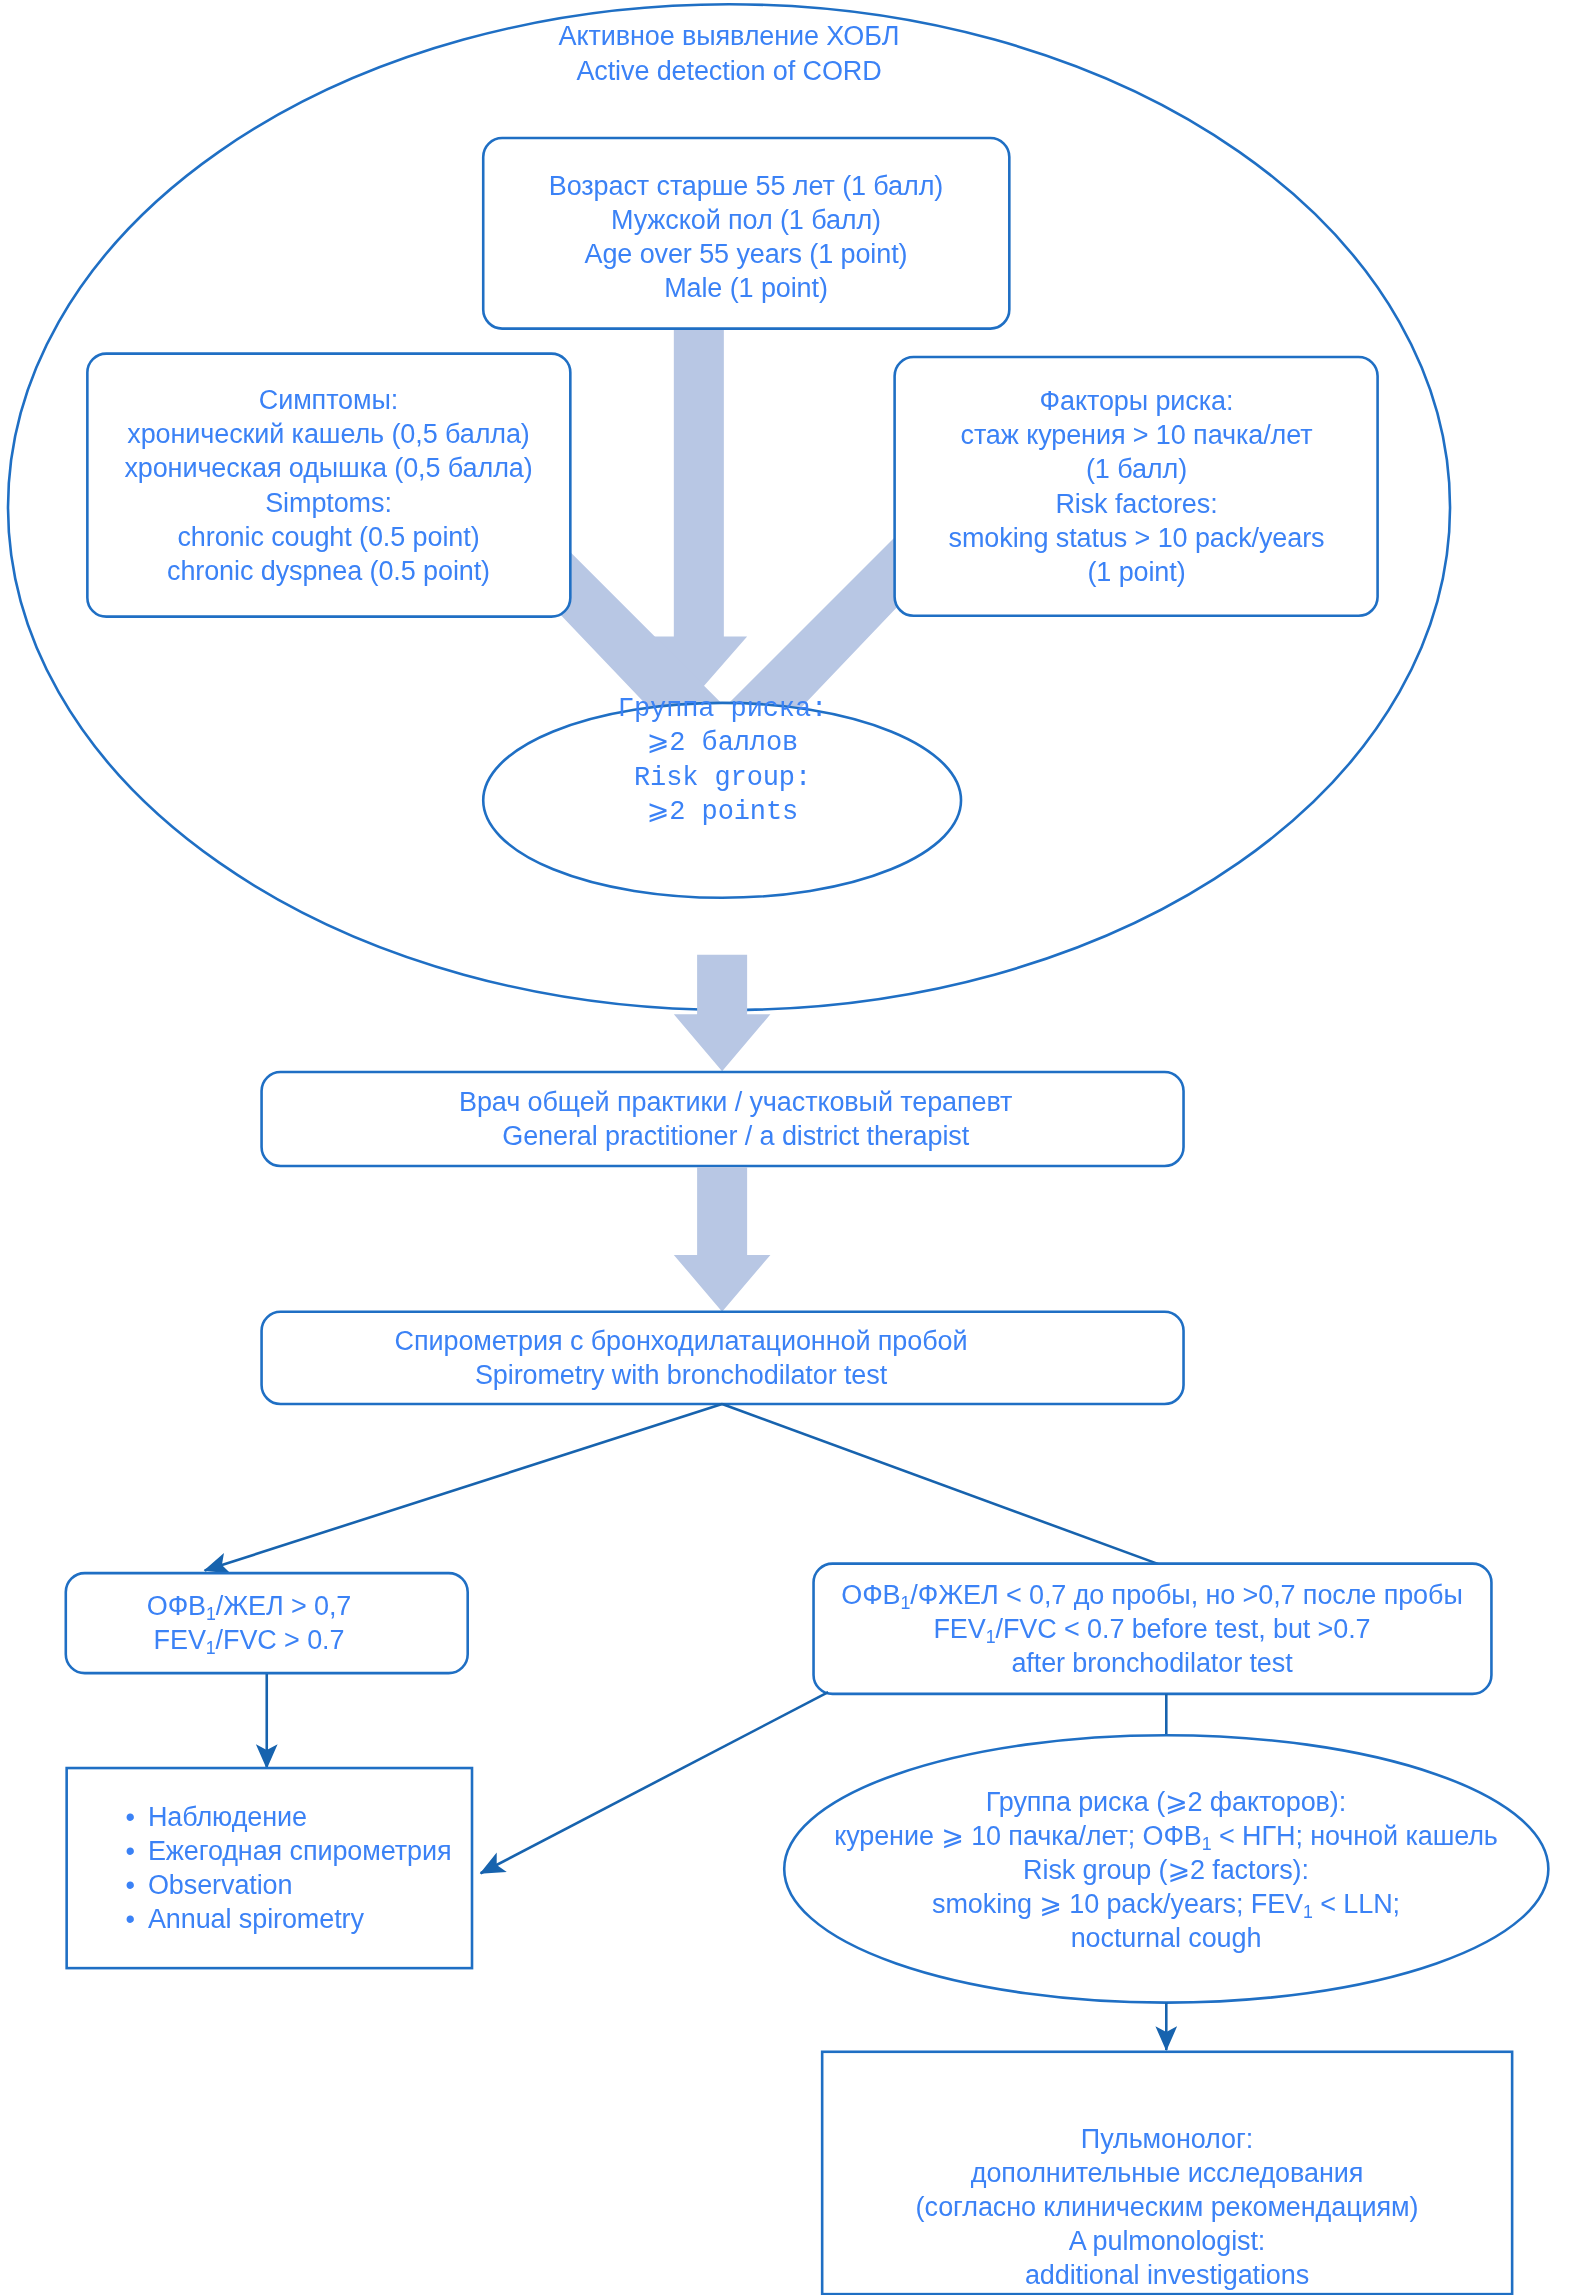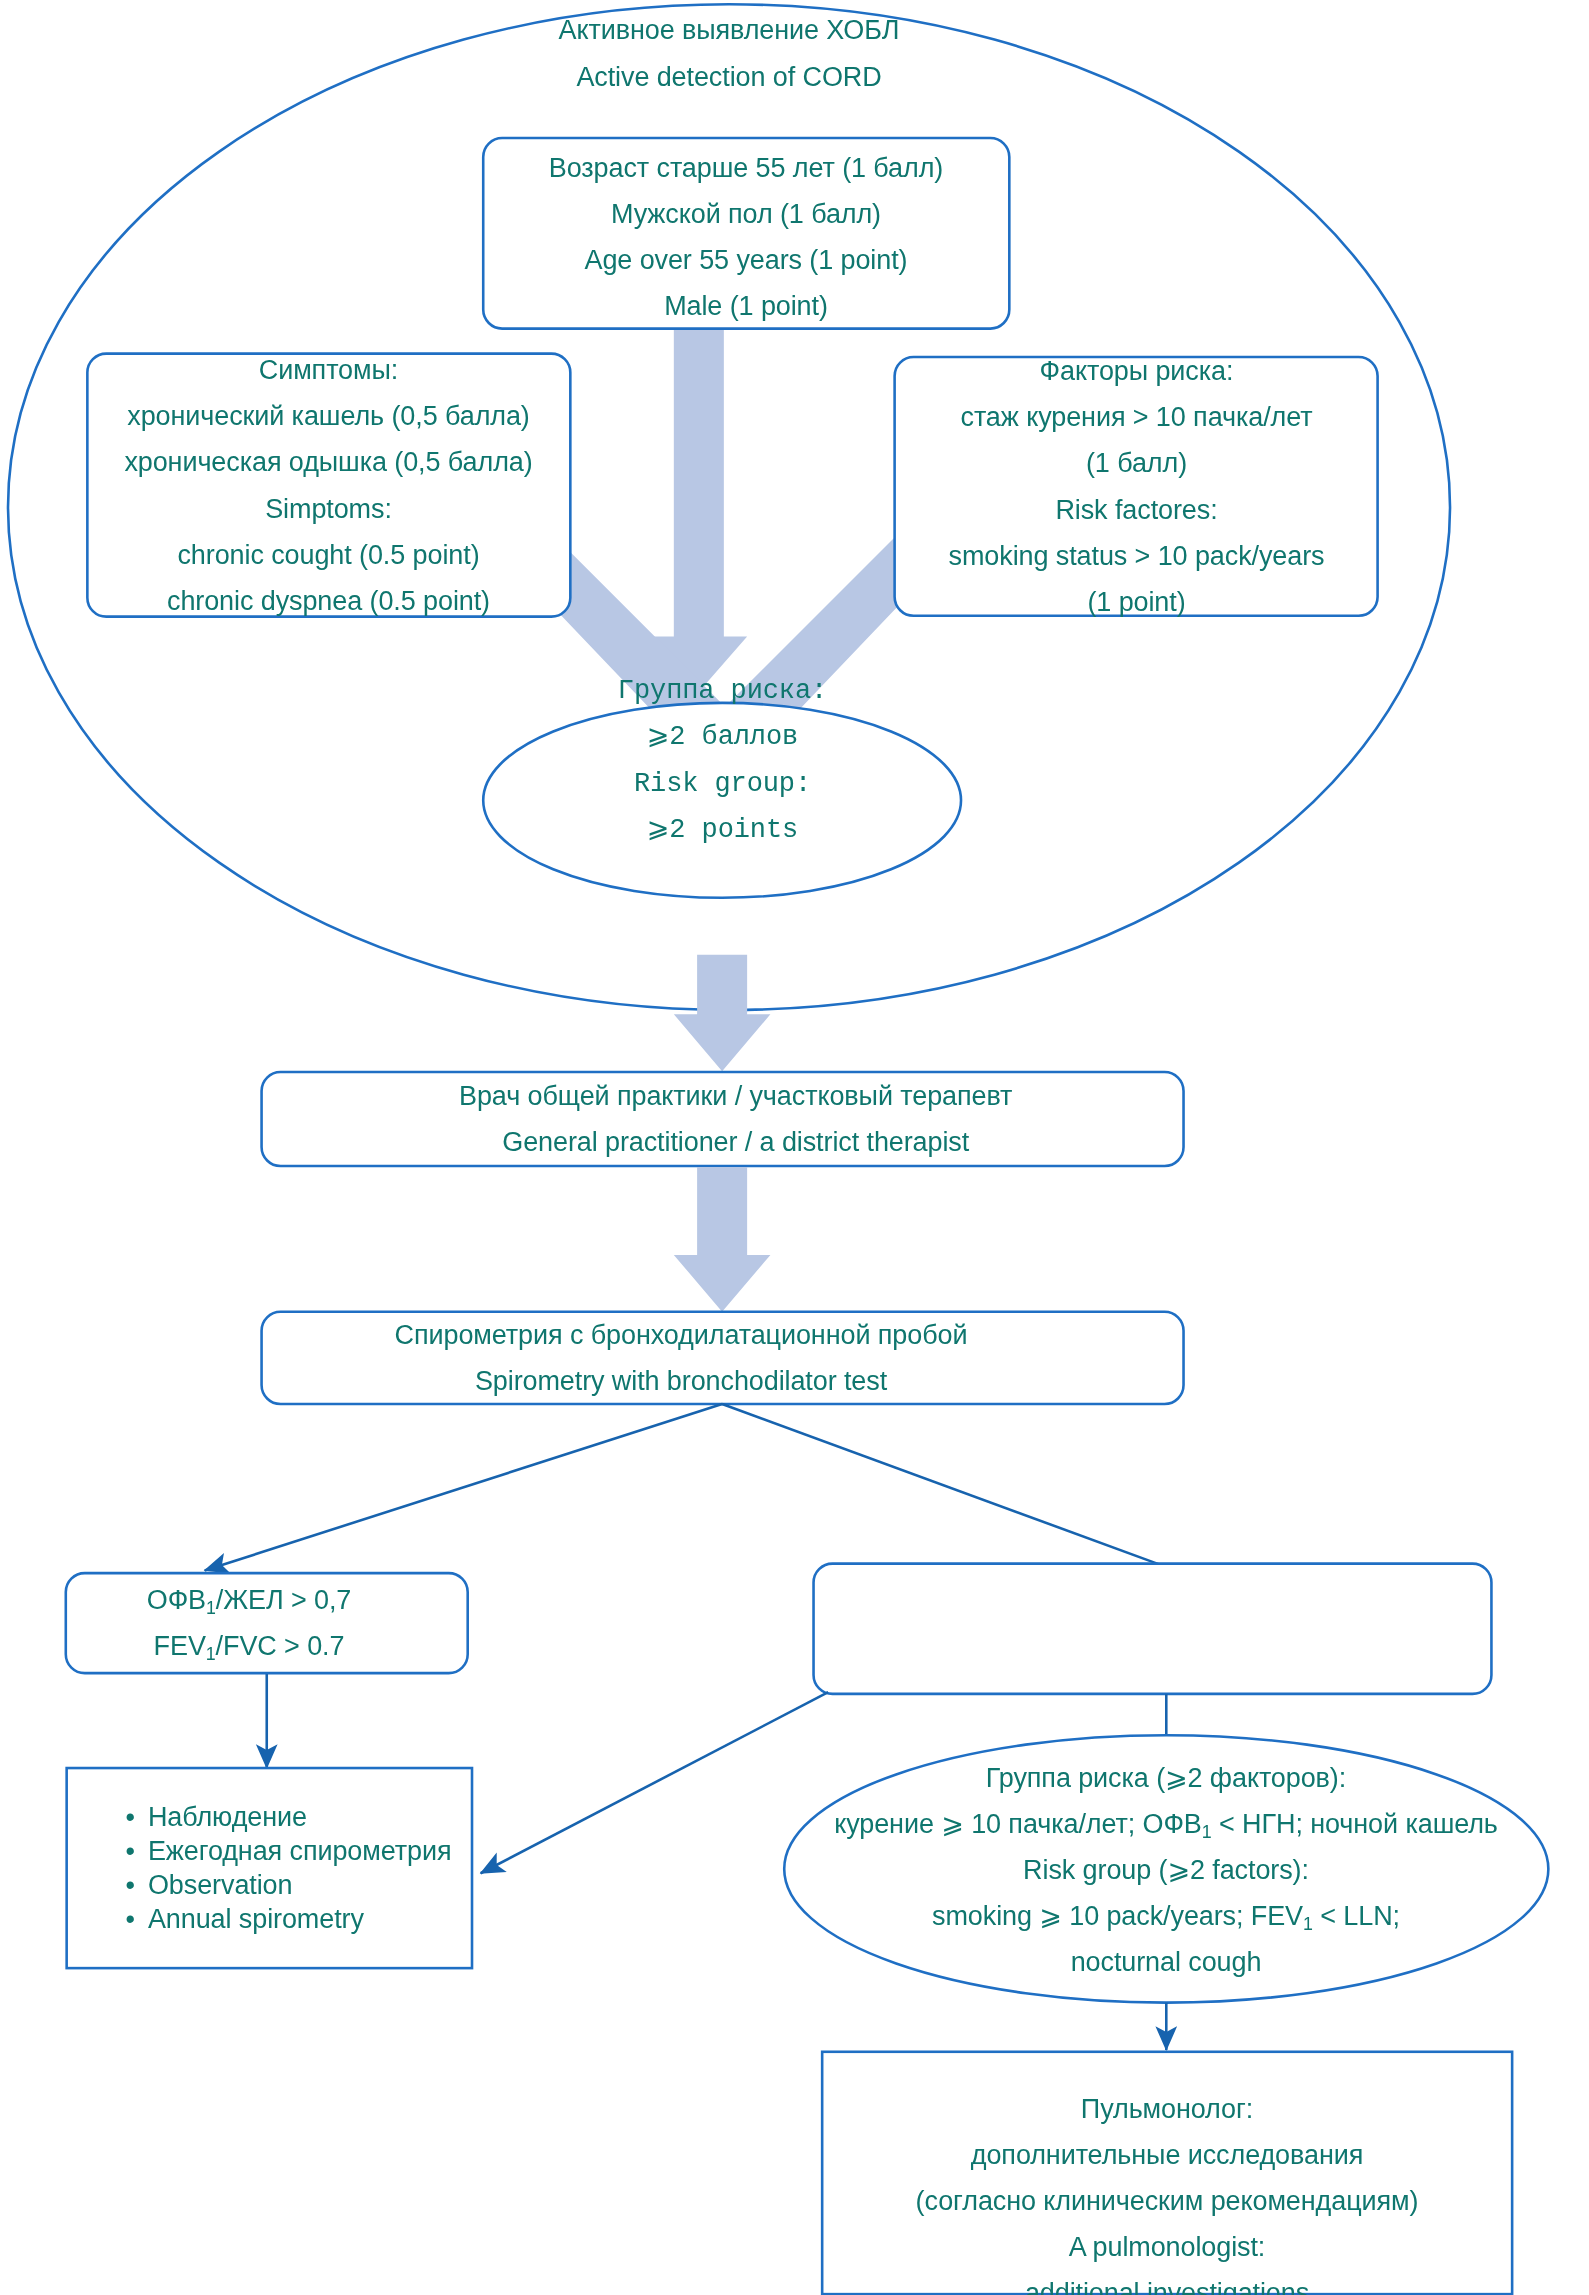--- a/index.html
+++ b/index.html
@@ -28,27 +28,26 @@
   }
   svg.layer * { pointer-events: auto; }
 
   .node-text {
     position: absolute;
     display: flex;
     flex-direction: column;
     align-items: center;
     justify-content: center;
     text-align: center;
-    color: #0f766e;
+    color: #3b82f6;
     line-height: 1.26;
     font-size: 27px;
     letter-spacing: -0.1px;
     box-sizing: border-box;
     padding: 0 8.6px;
-    gap: 12px;
   }
   .node-text .ln { white-space: nowrap; }
 
   .title-block {
     font-size: 27px;
   }
 
   .bullets {
     display: block;
     text-align: left;
@@ -173,20 +172,25 @@
   <div class="node-text" style="left:261px; top:1312px; width:784px; height:92px;margin-left:28px;">
     <span class="ln">Спирометрия с бронходилатационной пробой</span>
     <span class="ln">Spirometry with bronchodilator test</span>
   </div>
 
   <div class="node-text" style="left:66px; top:1573px; width:366px; height:100px;border-radius:31px;">
     <span class="ln">ОФВ<sub>1</sub>/ЖЕЛ &gt; 0,7</span>
     <span class="ln">FEV<sub>1</sub>/FVC &gt; 0.7</span>
   </div>
 
+  <div class="node-text" style="left:813px; top:1564px; width:678px; height:130px;">
+    <span class="ln">ОФВ<sub>1</sub>/ФЖЕЛ &lt; 0,7 до пробы, но &gt;0,7 после пробы</span>
+    <span class="ln">FEV<sub>1</sub>/FVC &lt; 0.7 before test, but &gt;0.7</span>
+    <span class="ln">after bronchodilator test</span>
+  </div>
 
   <div class="node-text" style="left:66px; top:1768px; width:405px; height:200px;">
     <div class="bullets">
       <div class="bullet-row">
         <span class="dot">•</span>
         <span>Наблюдение</span>
       </div>
       <div class="bullet-row">
         <span class="dot">•</span>
         <span>Ежегодная спирометрия</span>

